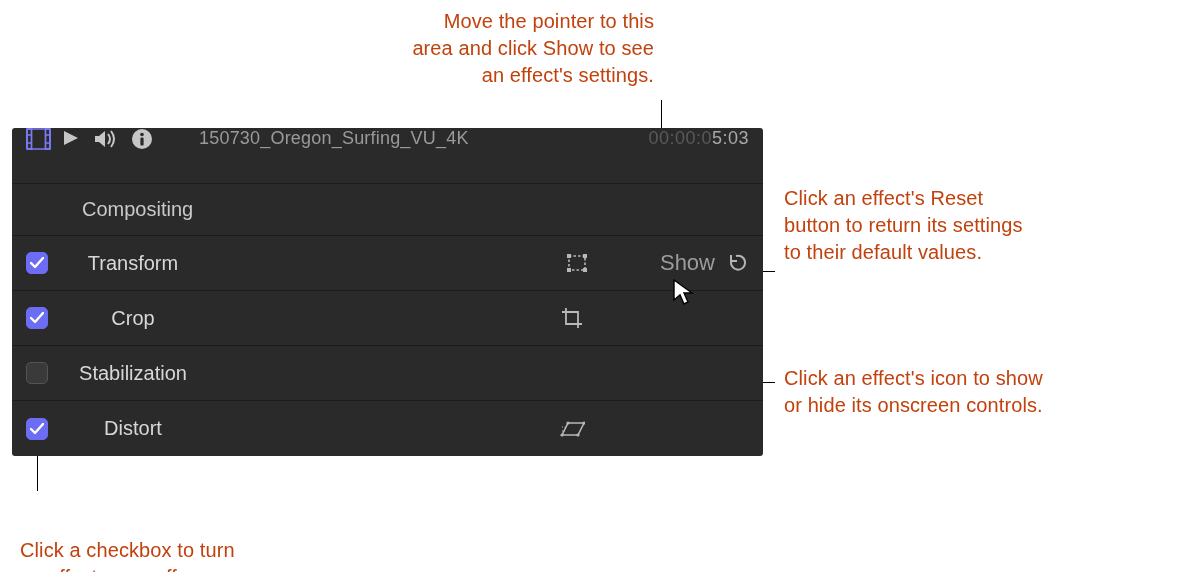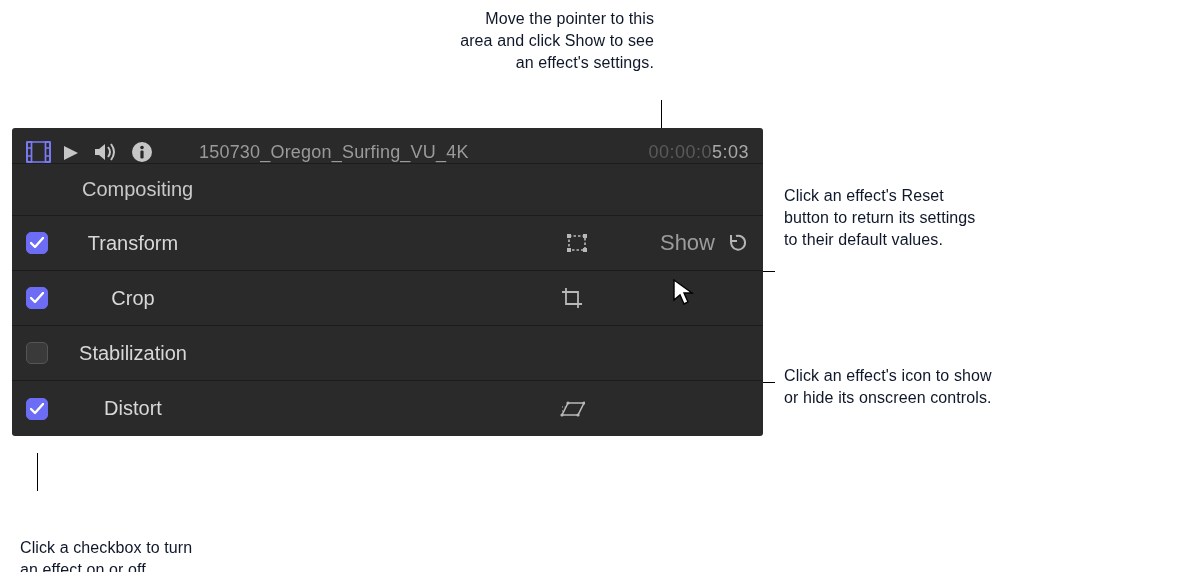--- a/index.html
+++ b/index.html
@@ -14,22 +14,22 @@
       position: absolute;
       left: 12px;
       top: 128px;
       width: 751px;
       background: #2a2a2a;
       border-radius: 3px;
       overflow: hidden;
     }
     .header {
       display: flex;
-      align-items: flex-end;
-      height: 36px;
+      align-items: flex-start;
+      height: 56px;
       padding: 0 14px;
       border-bottom: 1px solid #1c1c1c;
       gap: 8px;
     }
     .header .spacer { flex: 1; }
     .clip-name {
       color: #9a9a9a;
       font-size: 18px;
       letter-spacing: 0.2px;
     }
@@ -112,22 +112,22 @@
     .row.transform .trio { display: flex; align-items: center; }
     .row:not(.transform) .show-btn,
     .row:not(.transform) .reset-btn { visibility: hidden; }
     .cursor {
       position: absolute;
       pointer-events: none;
     }
     
     .callout {
       position: absolute;
-      color: #0f172a;
-      font-size: 16px;
+      color: #c2410c;
+      font-size: 20px;
       line-height: 1.36;
       letter-spacing: 0.1px;
     }
     .callout.right { text-align: left; }
     .callout.top-center { text-align: right; }
     .callout.bottom-left { text-align: left; }
     
     .leader {
       position: absolute;
       background: #000;

